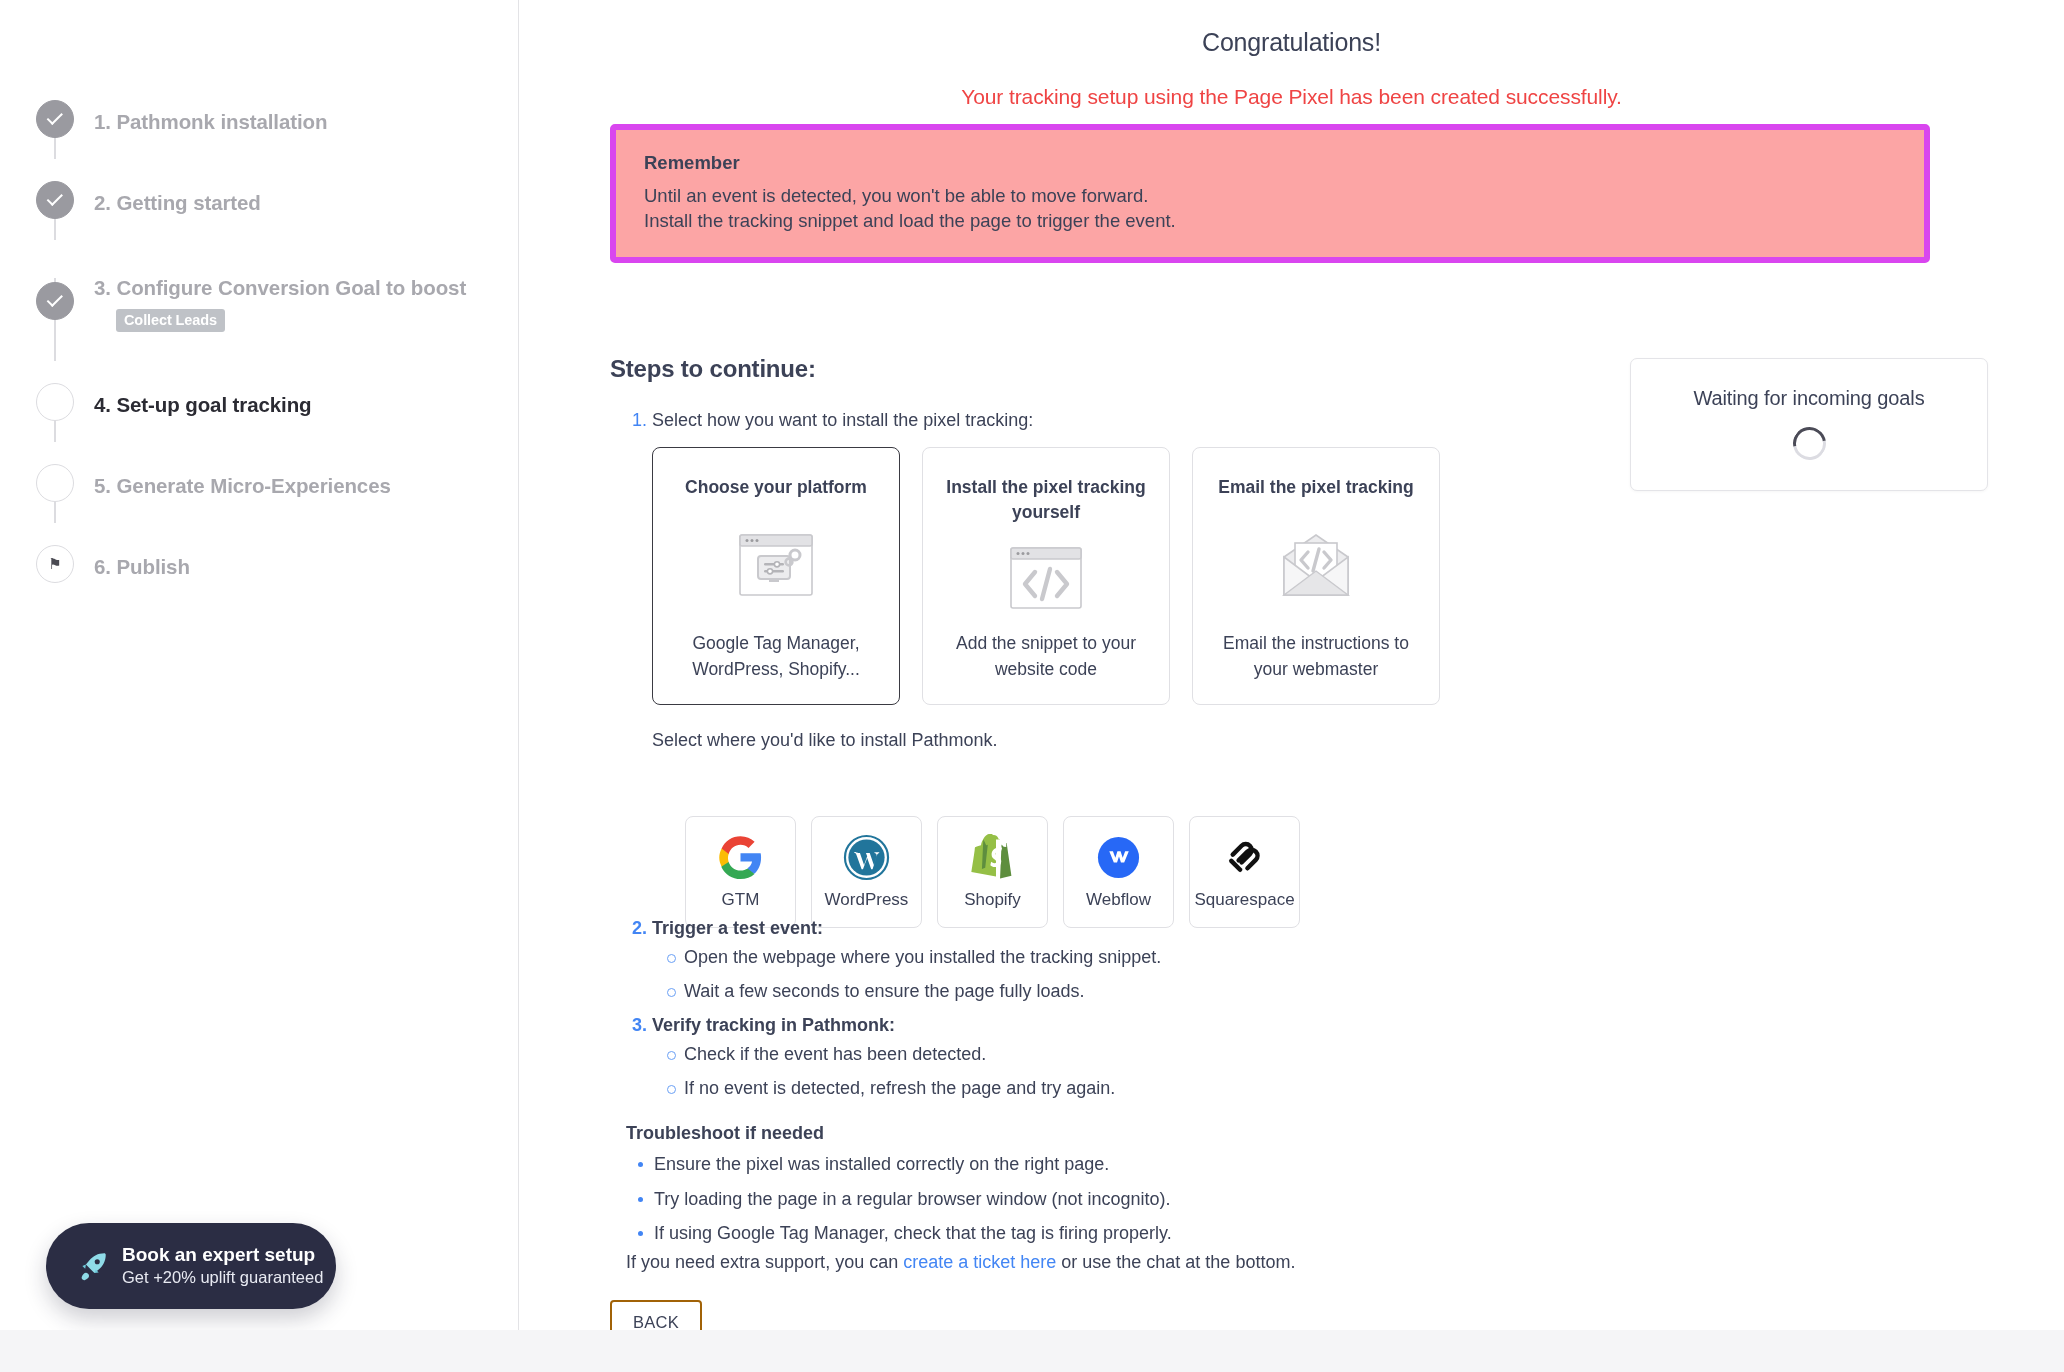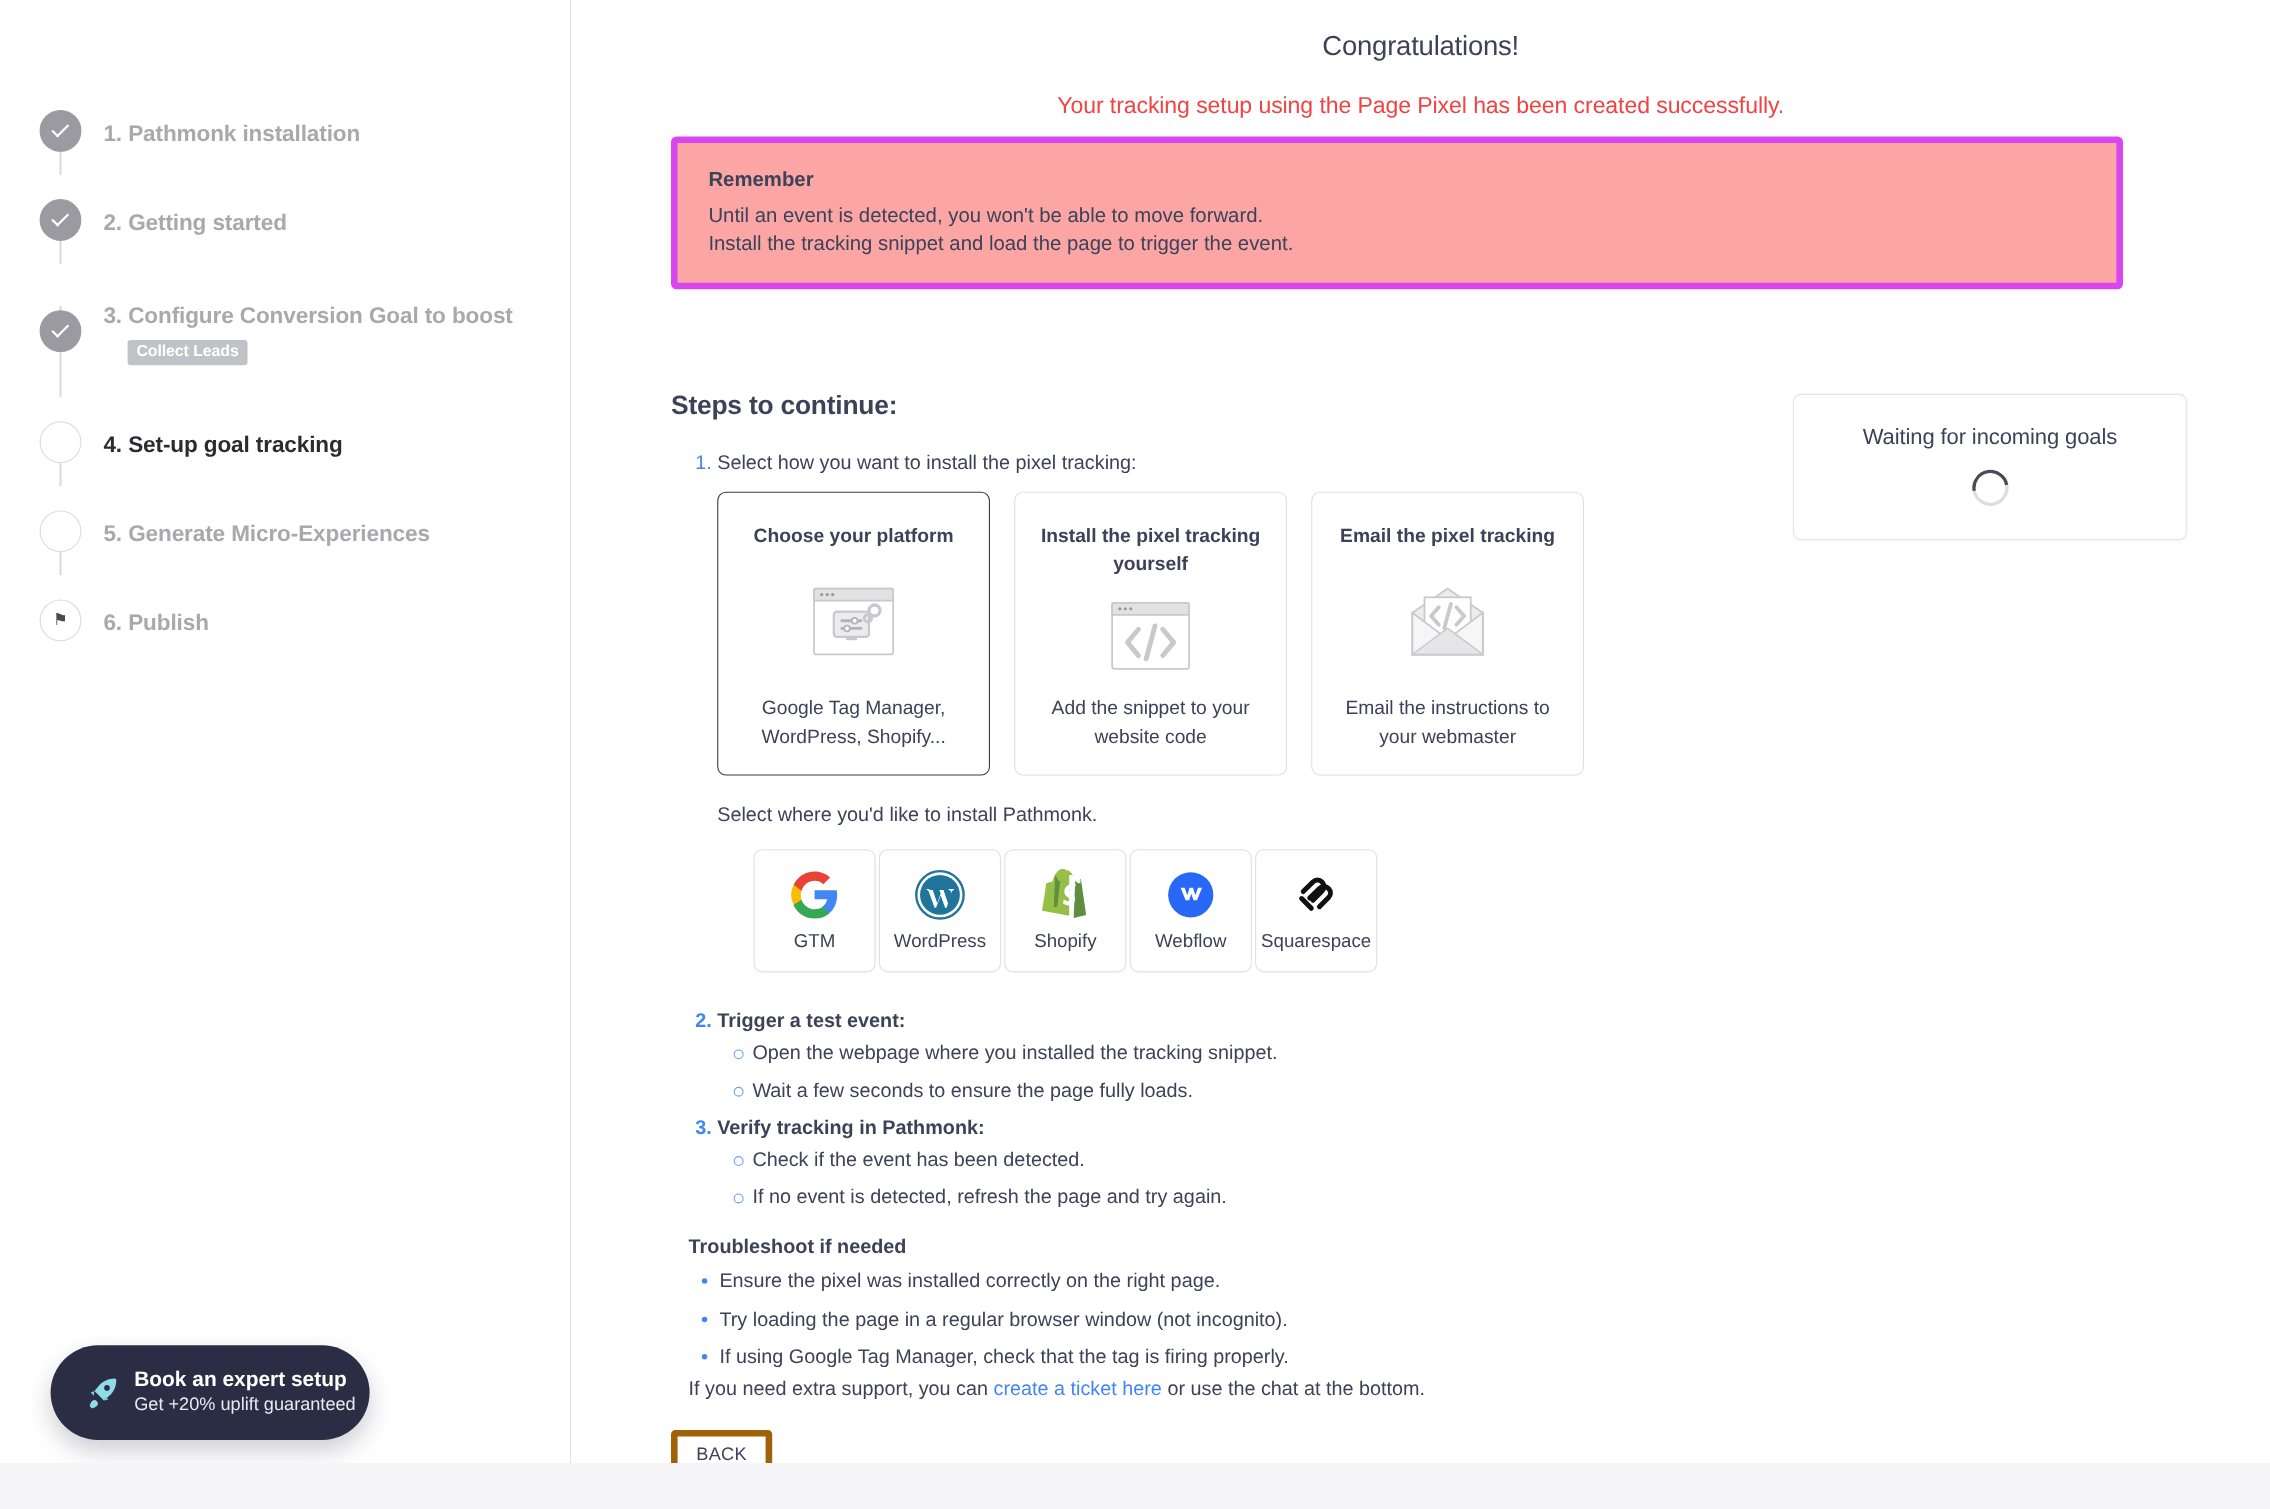--- a/index.html
+++ b/index.html
@@ -97,21 +97,21 @@
   }
   .card.selected{ border:1.6px solid #3a3a42; }
   .card-title{
     font-size:17.5px; font-weight:bold; color:#3c4257; text-align:center; line-height:1.4;
   }
   .card-icon{ margin:auto 0; display:flex; align-items:center; justify-content:center; height:78px; }
   .card-desc{ font-size:17.5px; color:#3c4257; text-align:center; line-height:1.45; }
 
   .select-where{ position:absolute; left:133px; top:730px; font-size:18px; color:#3c4257; }
 
-  .platforms{ position:absolute; left:133px; top:772px; display:flex; gap:3px;padding-left:33px; }
+  .platforms{ position:absolute; left:133px; top:816px; display:flex; gap:15px;padding-left:33px; }
   .plat{
     width:111px; height:112px; border-radius:8px; border:1px solid #e0e0e4; background:#fff;
     display:flex; flex-direction:column; align-items:center; justify-content:center;
     gap:9px; cursor:pointer;
   }
   .plat-label{ font-size:17px; color:#3c4257; }
   .plat-logo{ width:47px; height:47px; display:block; }
 
   .olist{ position:absolute; left:113px; top:918px; width:1150px; }
   .oli{ font-size:18px; color:#3c4257; line-height:1.15; margin-bottom:6px;font-weight:bold; }
@@ -129,21 +129,21 @@
   .trouble-ul li{ font-size:18px; color:#3c4257; line-height:1.2; margin-bottom:13px; position:relative; }
   .trouble-ul li::before{
     content:""; position:absolute; left:-16px; top:8px; width:5px; height:5px;
     background:#4285f4; border-radius:50%;
   }
   .support{ position:absolute; left:107px; top:1252px; font-size:18px; color:#3c4257; }
   .support a{ color:#4285f4; text-decoration:none; cursor:pointer; }
 
   .back-btn{
     position:absolute; left:91px; top:1300px; width:92px; height:44px;
-    border:6px solid #a16207; border-radius:4px; background:#fff;
+    border:2px solid #a16207; border-radius:4px; background:#fff;
     font-family:"Liberation Sans", sans-serif; font-size:16.5px; color:#3c4257;
     letter-spacing:.3px; cursor:pointer;
   }
 
   
   .waiting{
     position:absolute; left:1111px; top:358px; width:358px; height:133px;
     background:#fff; border:1px solid #e4e4e8; border-radius:7px;
     display:flex; flex-direction:column; align-items:center; padding-top:28px;
     box-shadow:0 1px 3px rgba(0,0,0,.04);

